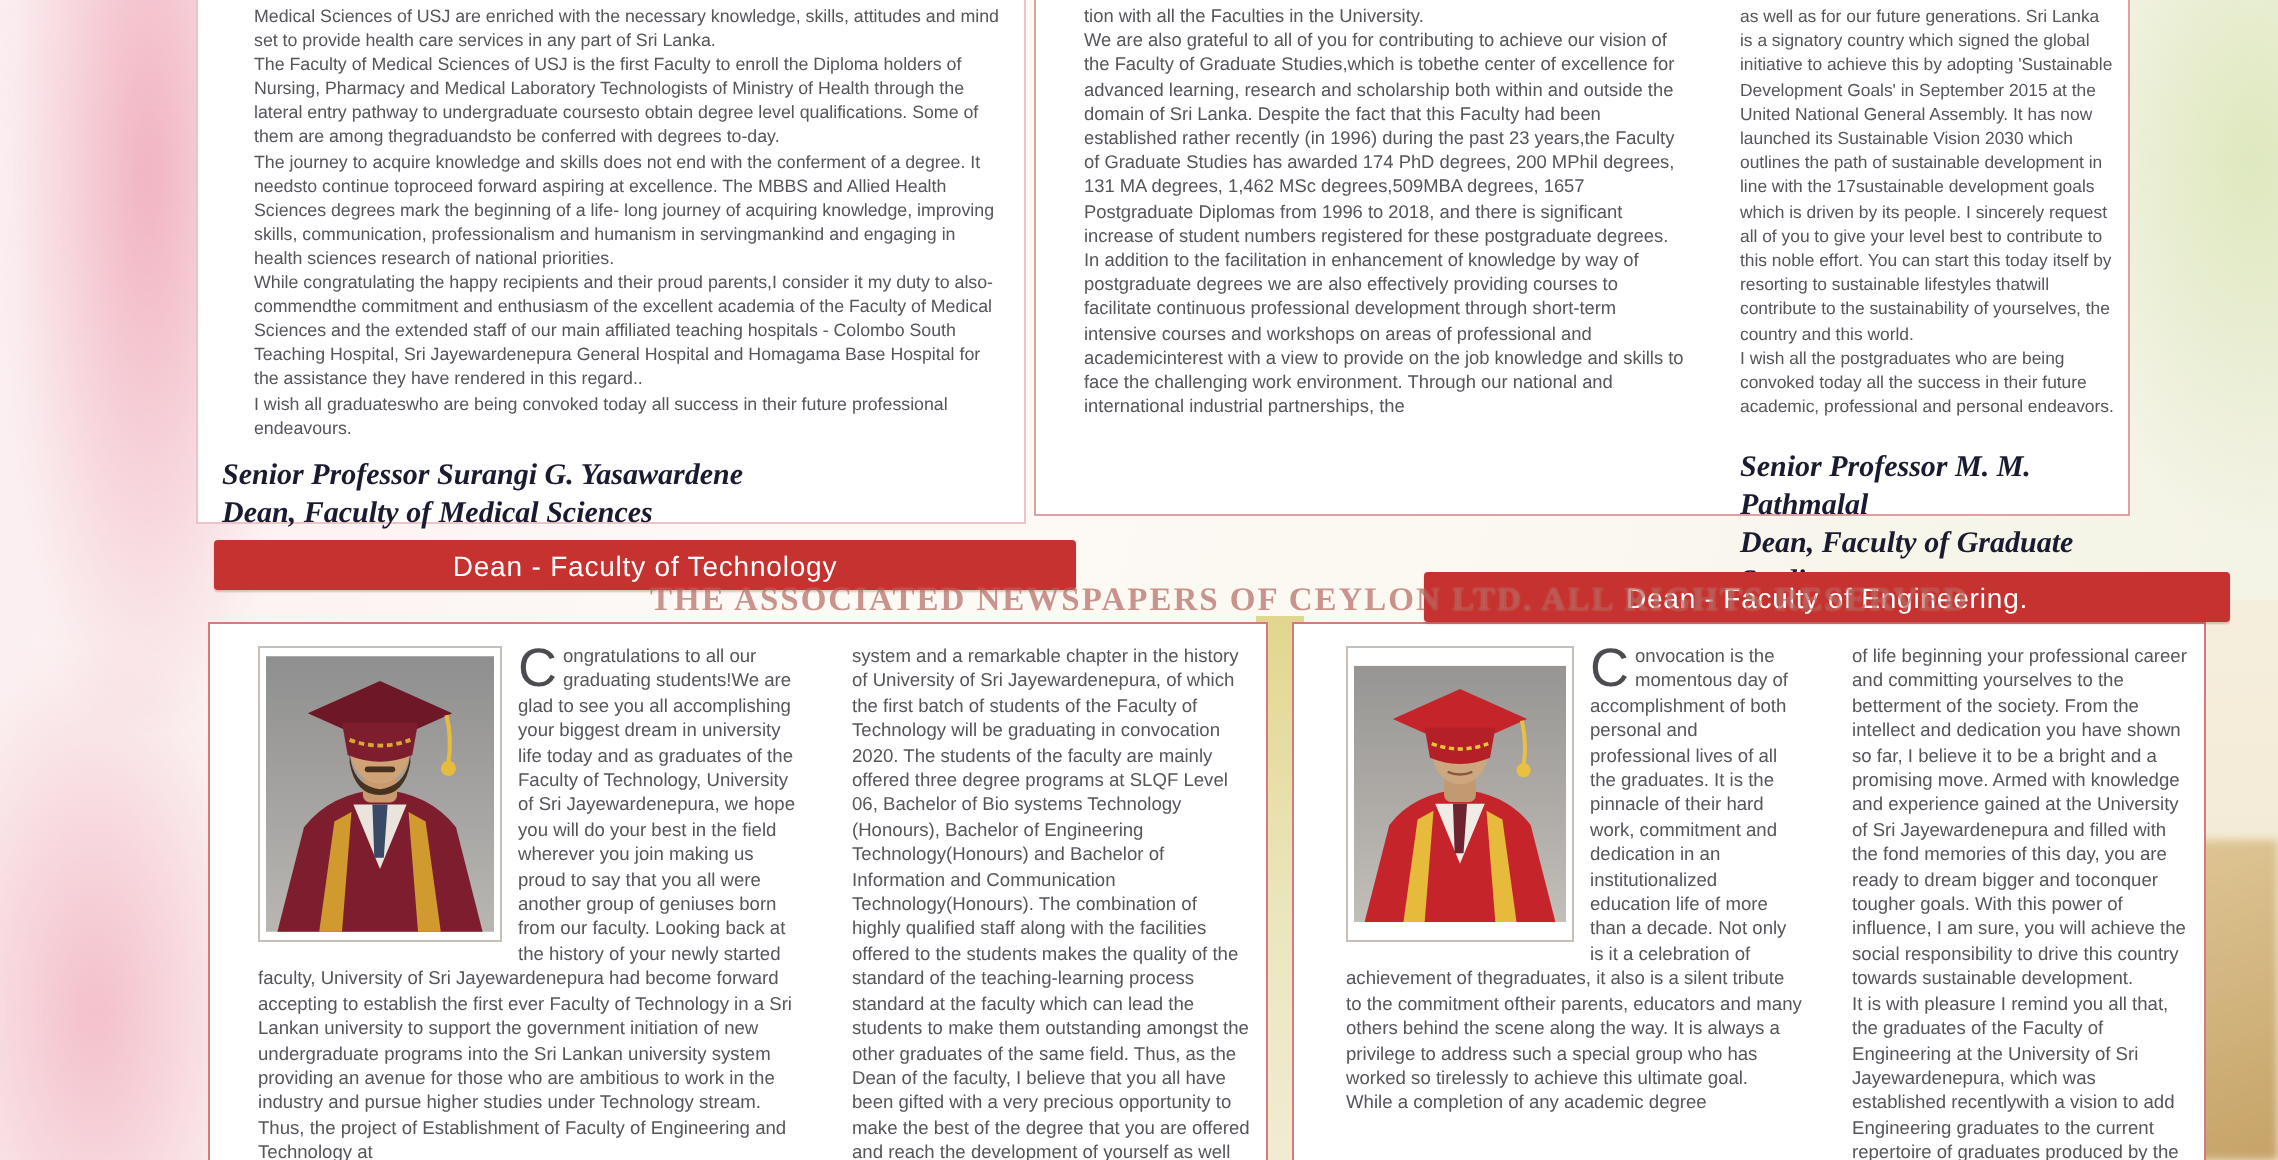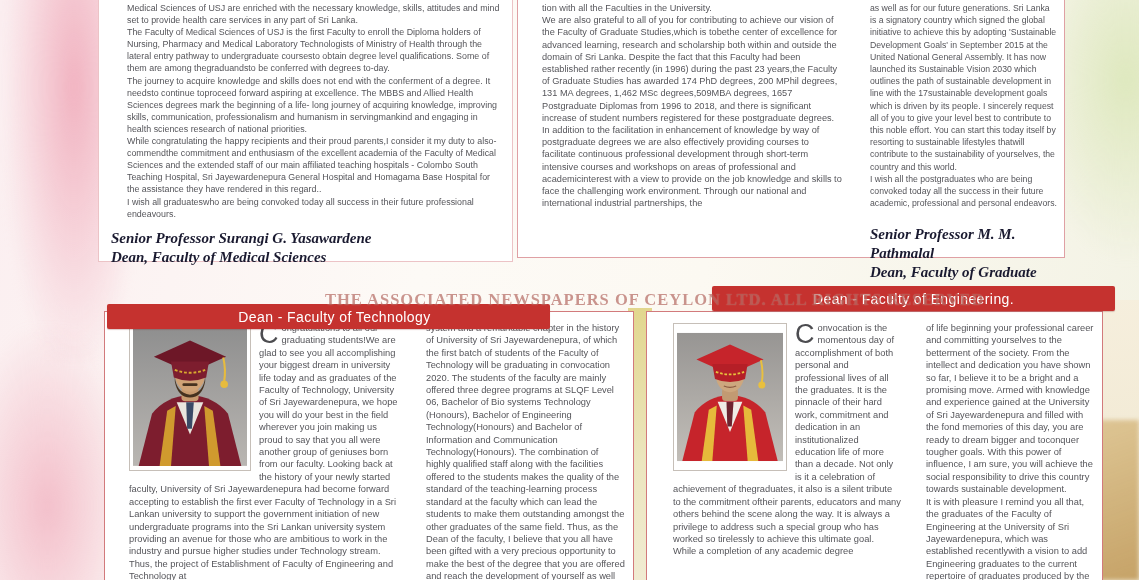--- a/index.html
+++ b/index.html
@@ -56,21 +56,21 @@
   .sig{font-family:"Liberation Serif",serif;font-weight:bold;font-style:italic;
     font-size:15px;line-height:19px;color:#1a1a30;text-align:left;}
   #top-left-box .sig{margin-top:9px;}
   #top-right-box .sig{margin-top:16px;}
 
   
   .banner{position:absolute;height:25px;background:#c5322f;color:#ffffff;
     display:flex;align-items:center;justify-content:center;
     font-size:14px;font-weight:500;letter-spacing:.4px;border-radius:2px;
     z-index:5;box-shadow:0 1px 1px rgba(120,30,30,.25);}
-  #banner-tech{left:107px;top:304px;width:431px;padding-left:12px;}
+  #banner-tech{left:107px;top:270px;width:431px;}
   #banner-eng{left:712px;top:286px;width:403px;}
 
   .watermark{position:absolute;left:325px;top:290px;z-index:9;
     font-family:"Liberation Serif",serif;font-weight:bold;font-size:16.5px;
     letter-spacing:1px;white-space:nowrap;color:rgba(158,62,52,.55);
     text-shadow:0 0 1px rgba(255,255,255,.4);}
 
   .dropcap{float:left;font-size:27px;line-height:22px;padding:1px 3px 0 0;color:#4c4c50;}
 
   .photo{float:left;background:#ffffff;border:1px solid #c6bfb8;padding:3px;

